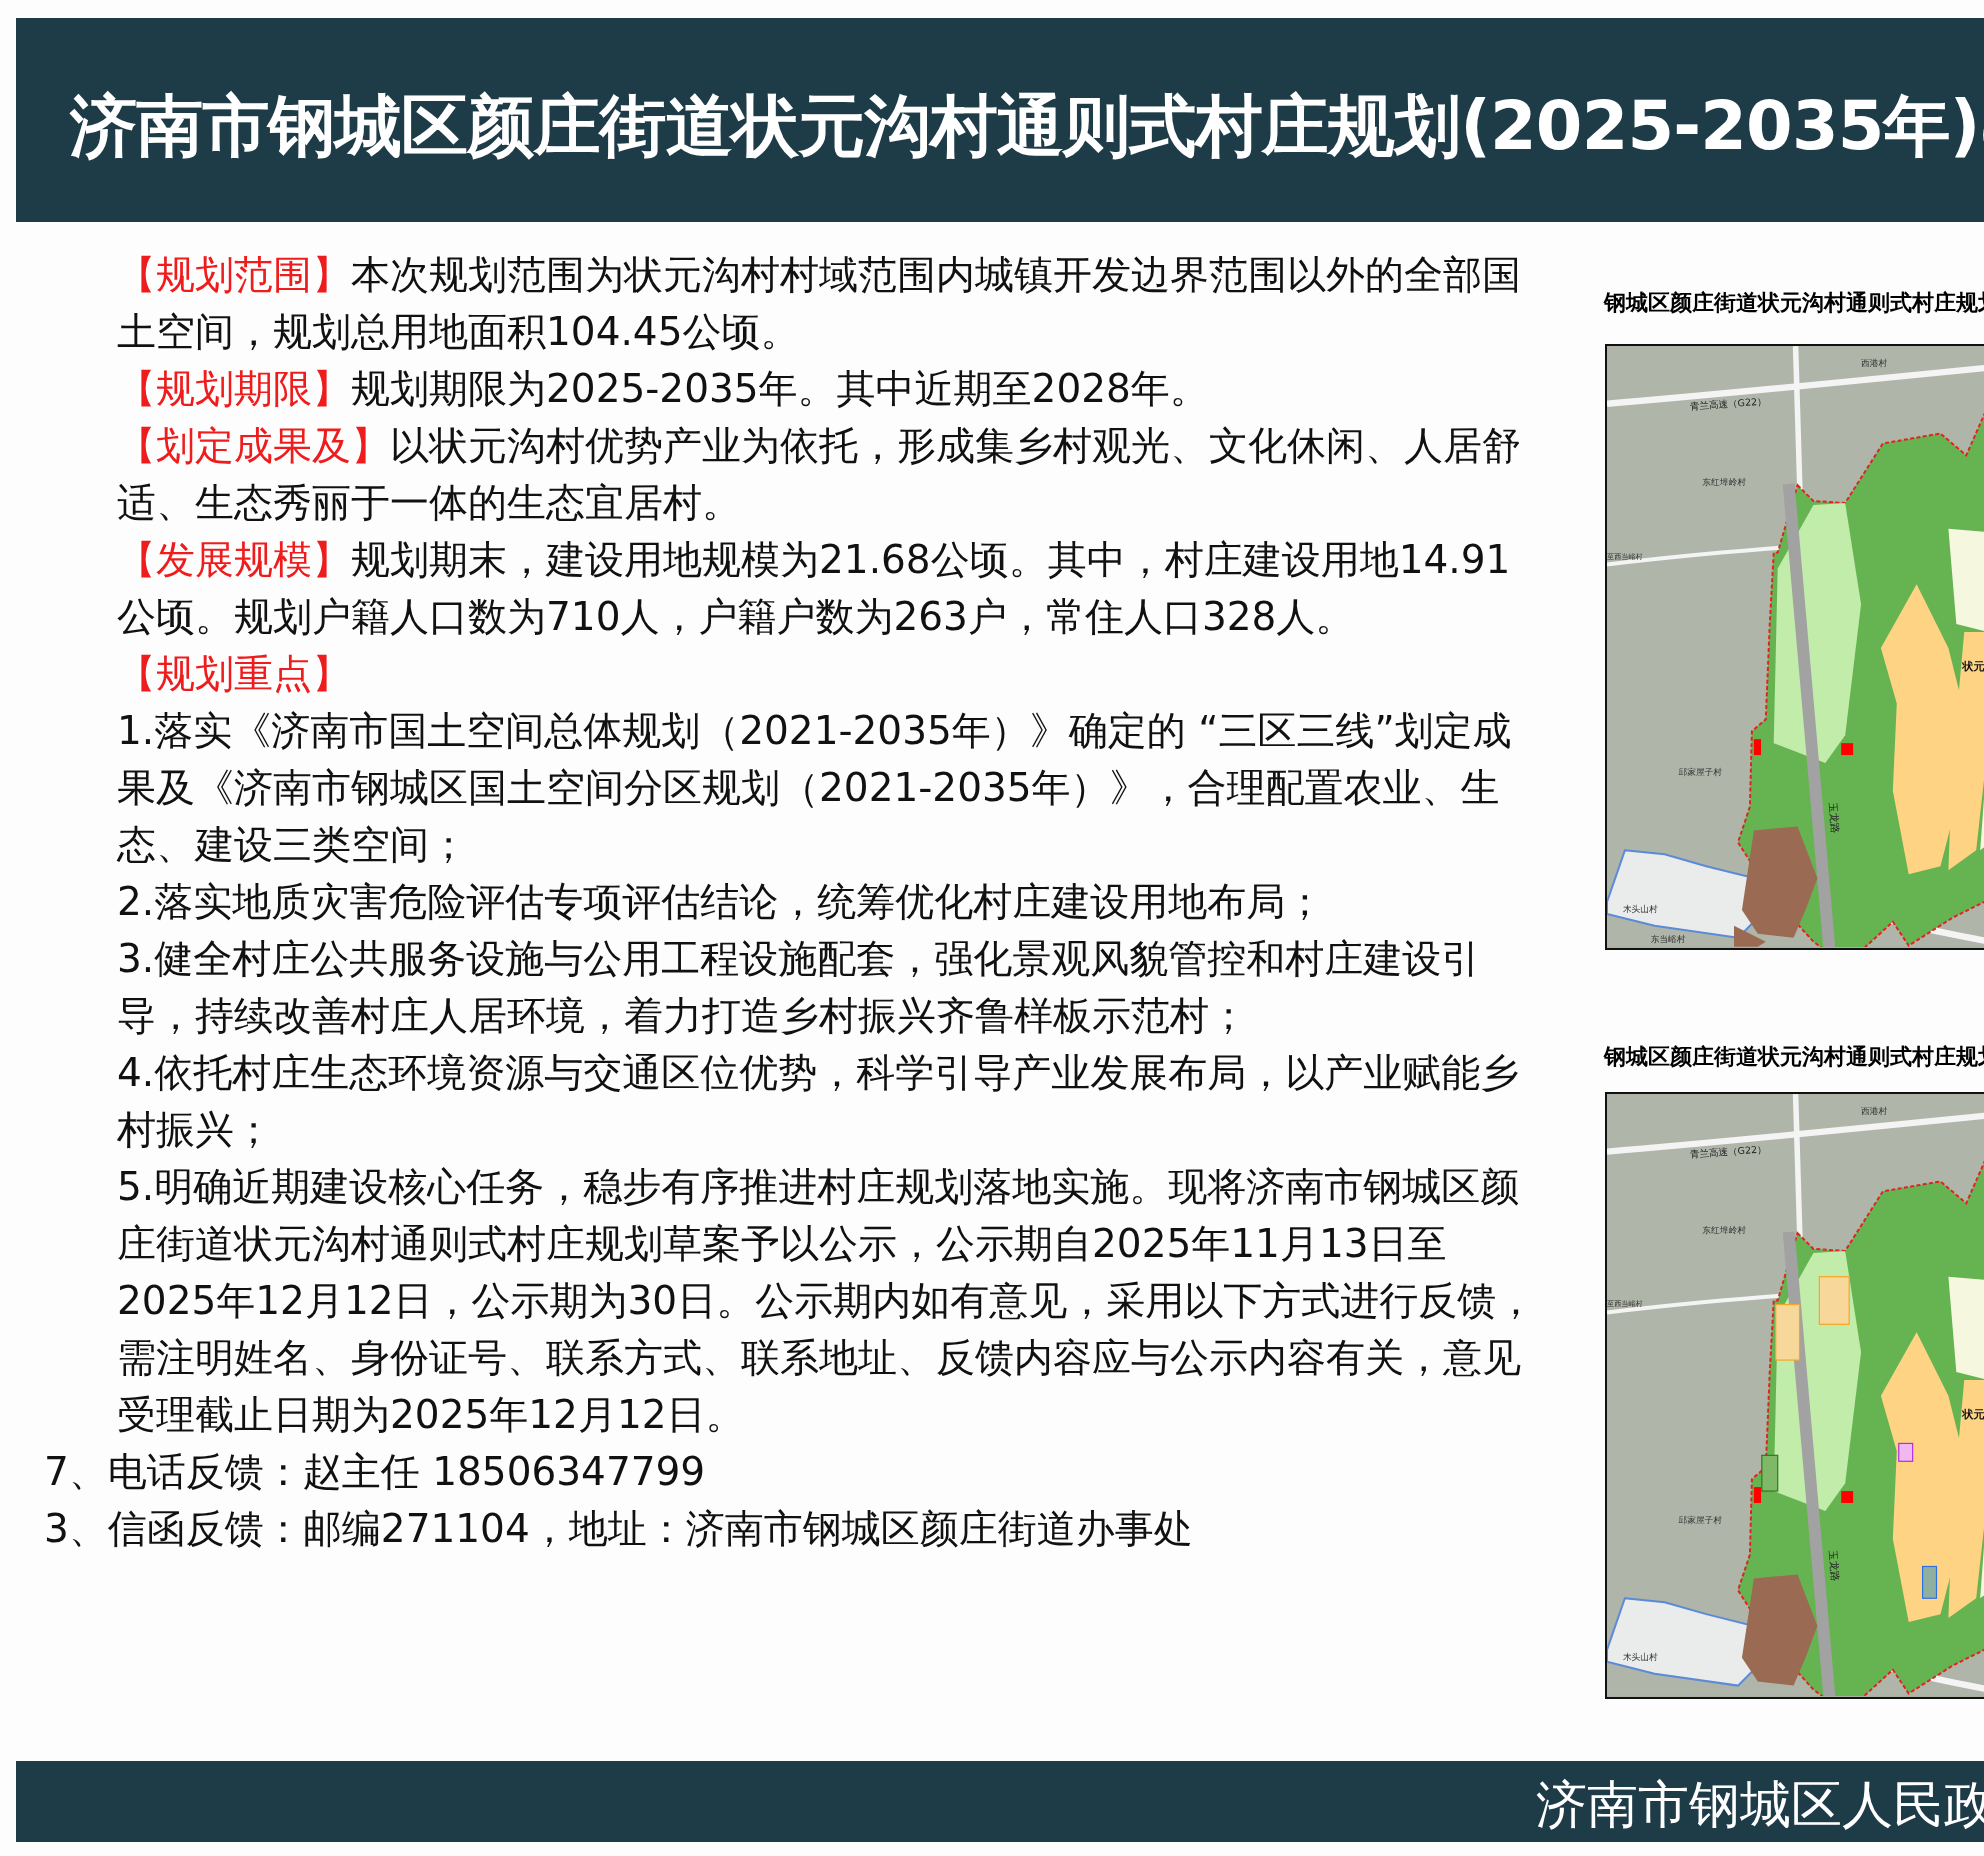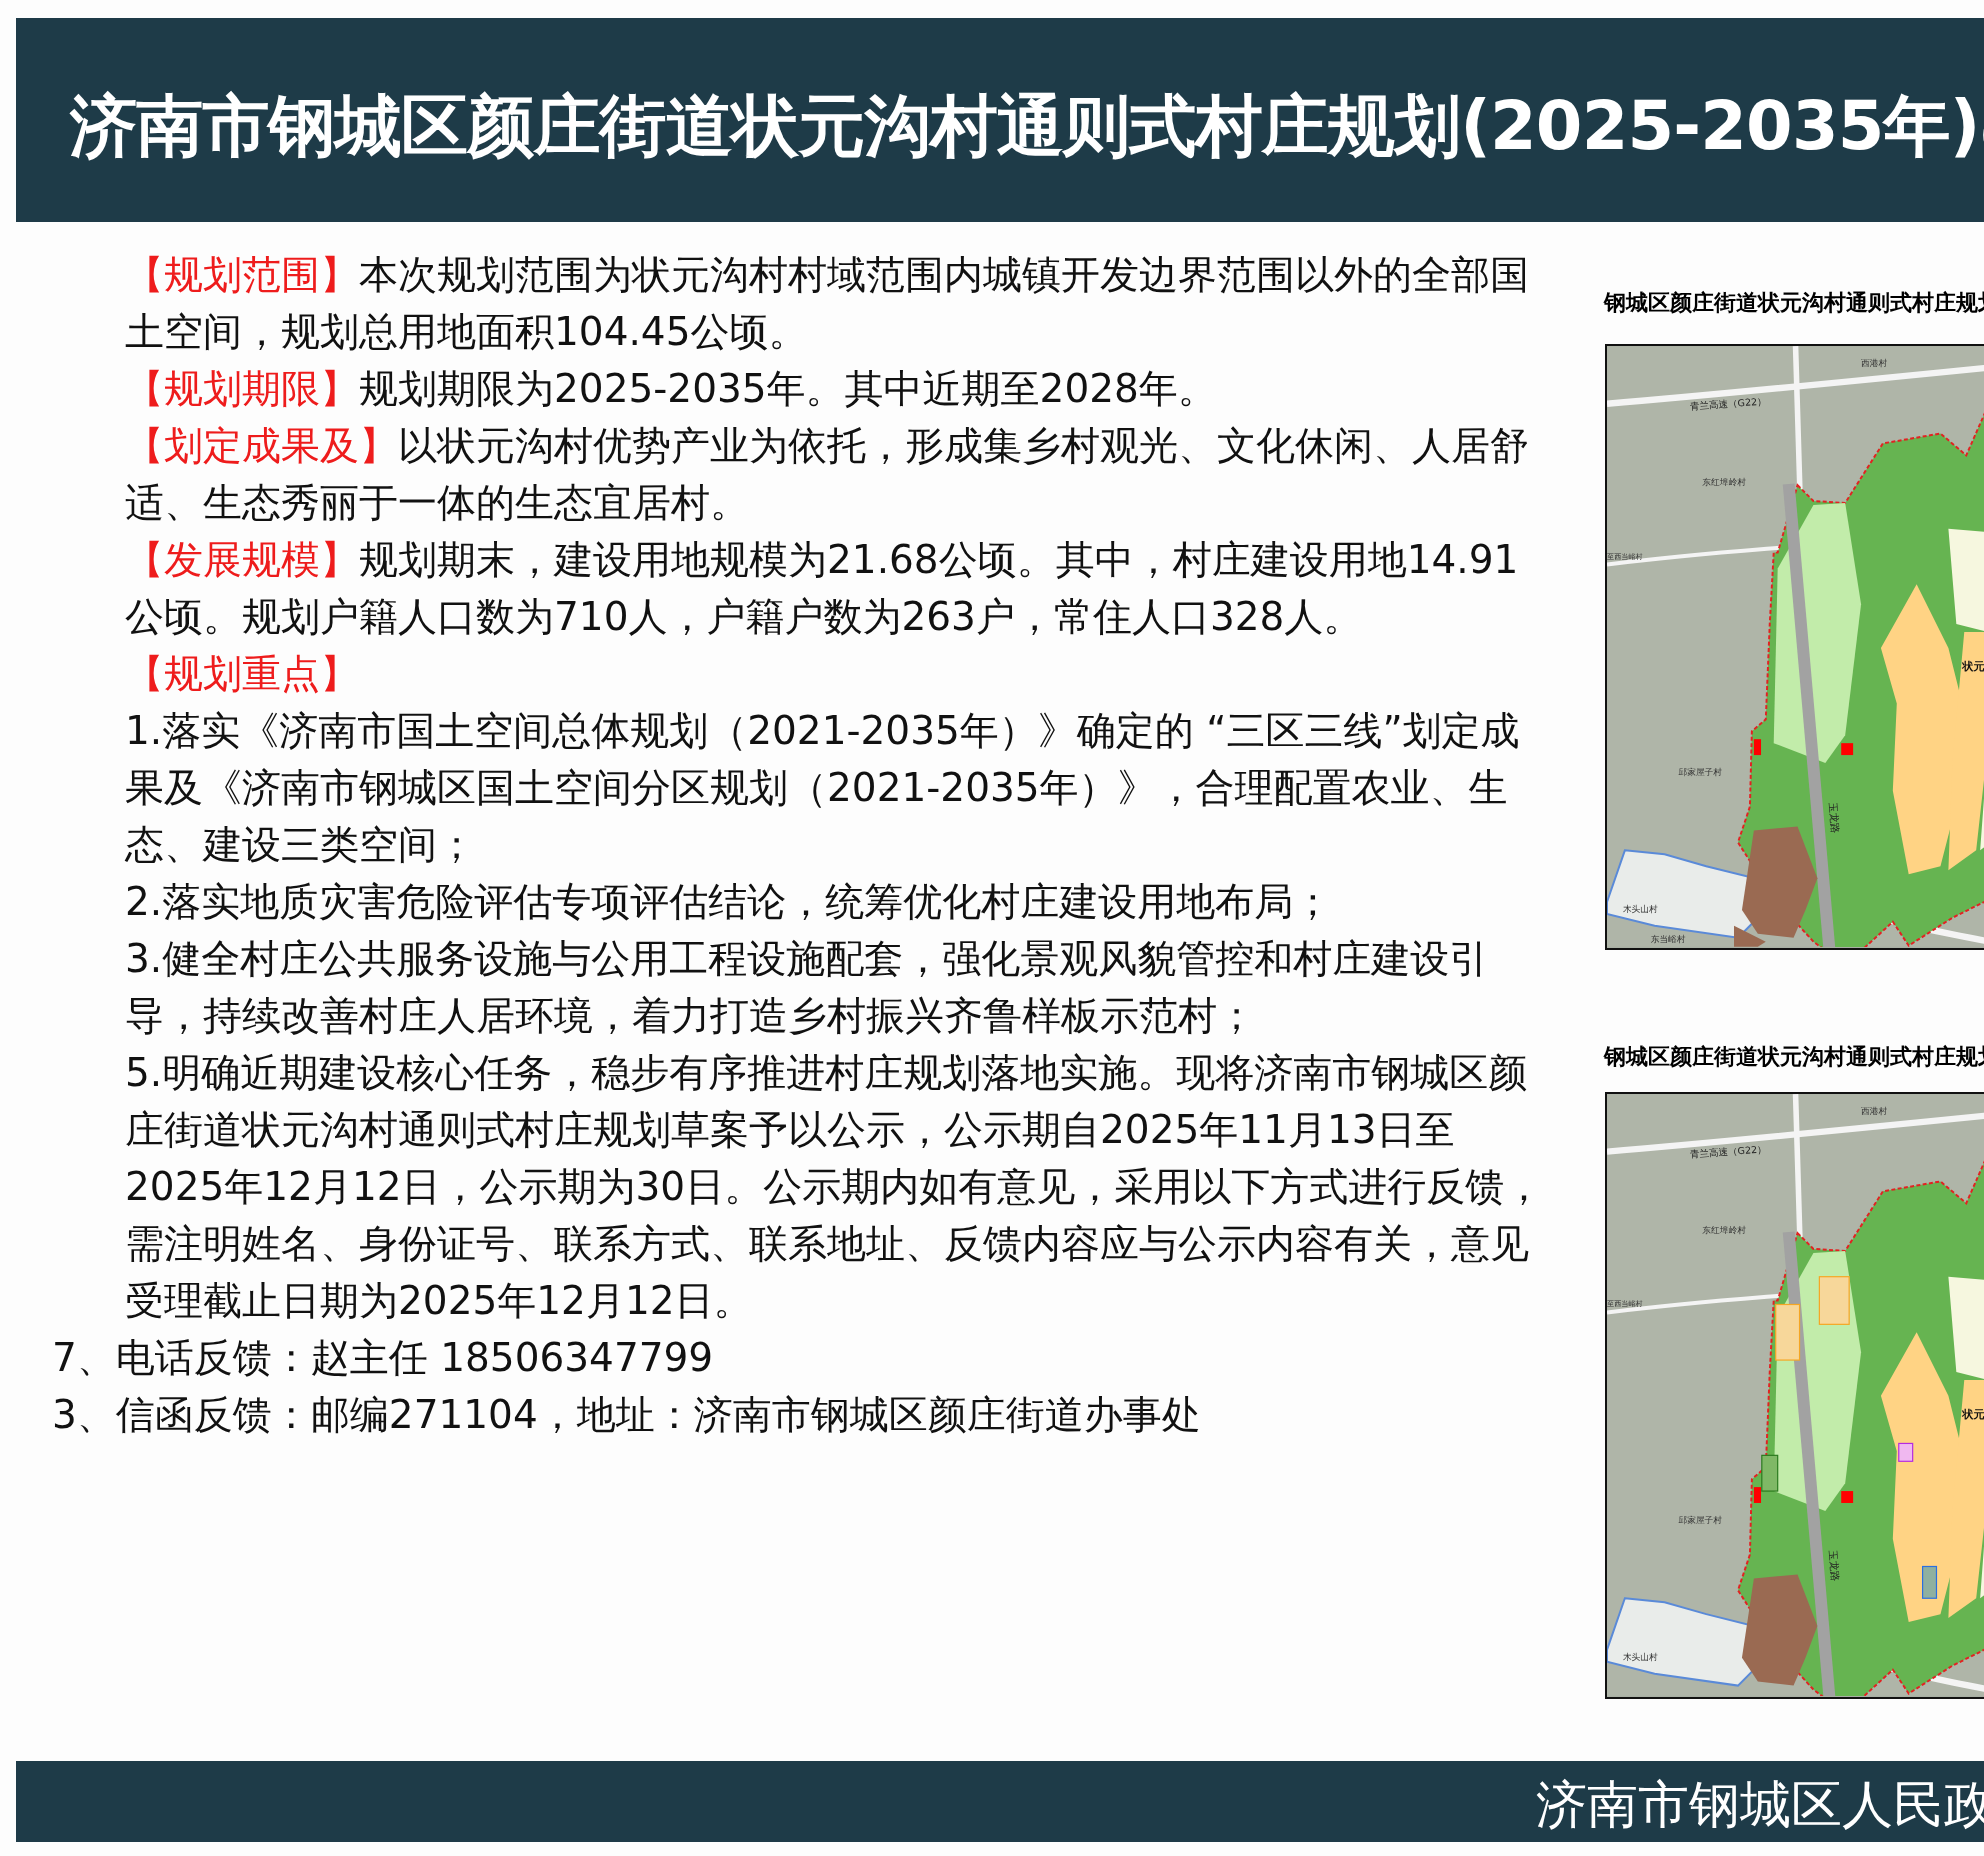--- a/index.html
+++ b/index.html
@@ -13,21 +13,21 @@
     position: absolute; left: 16px; top: 18px; width: 2596px; height: 204px;
     background: #1e3b48;
   }
   .header-title {
     position: absolute; left: 54px; top: 69px; white-space: nowrap;
     color: #fff; font-weight: bold; font-size: 67px; letter-spacing: -0.8px;
     line-height: 79px;
   }
   .header-title .sub { font-size: 43px; font-weight: bold; }
   .text-block {
-    position: absolute; left: 52px; top: 246px; width: 1501px;
+    position: absolute; left: 44px; top: 246px; width: 1501px;
     font-size: 39px; line-height: 57px; color: #111;
   }
   .text-block p { margin: 0; }
   .indent { padding-left: 73px; }
   .tag { color: #ee1c1c; }
   .footer {
     position: absolute; left: 16px; top: 1761px; width: 2596px; height: 81px;
     background: #1e3b48;
   }
   .footer-org {
@@ -55,20 +55,21 @@
 
 <div class="text-block">
   <p class="indent"><span class="tag">【规划范围】</span><span>本次规划范围为状元沟村村域范围内城镇开发边界范围以外的全部国土空间，规划总用地面积104.45公顷。</span></p>
   <p class="indent"><span class="tag">【规划期限】</span><span>规划期限为2025-2035年。其中近期至2028年。</span></p>
   <p class="indent"><span class="tag">【划定成果及】</span><span>以状元沟村优势产业为依托，形成集乡村观光、文化休闲、人居舒适、生态秀丽于一体的生态宜居村。</span></p>
   <p class="indent"><span class="tag">【发展规模】</span><span>规划期末，建设用地规模为21.68公顷。其中，村庄建设用地14.91公顷。规划户籍人口数为710人，户籍户数为263户，常住人口328人。</span></p>
   <p class="indent"><span class="tag">【规划重点】</span></p>
   <p class="indent">1.落实《济南市国土空间总体规划（2021-2035年）》确定的 “三区三线”划定成果及《济南市钢城区国土空间分区规划（2021-2035年）》，合理配置农业、生态、建设三类空间；</p>
   <p class="indent">2.落实地质灾害危险评估专项评估结论，统筹优化村庄建设用地布局；</p>
   <p class="indent">3.健全村庄公共服务设施与公用工程设施配套，强化景观风貌管控和村庄建设引导，持续改善村庄人居环境，着力打造乡村振兴齐鲁样板示范村；</p>
+  <p class="indent">4.依托村庄生态环境资源与交通区位优势，科学引导产业发展布局，以产业赋能乡村振兴；</p>
   <p class="indent">5.明确近期建设核心任务，稳步有序推进村庄规划落地实施。现将济南市钢城区颜庄街道状元沟村通则式村庄规划草案予以公示，公示期自2025年11月13日至2025年12月12日，公示期为30日。公示期内如有意见，采用以下方式进行反馈，需注明姓名、身份证号、联系方式、联系地址、反馈内容应与公示内容有关，意见受理截止日期为2025年12月12日。</p>
   <p>7、电话反馈：赵主任 18506347799</p>
   <p>3、信函反馈：邮编271104，地址：济南市钢城区颜庄街道办事处</p>
 </div>
 
 <div class="map-panel" style="top:278px; height:675px;">
   <div class="map-title" style="top:10px;">钢城区颜庄街道状元沟村通则式村庄规划（2025-2035年）</div>
 
   <div class="map-frame" style="top:66px; height:606px;">
     <div class="map-area">

